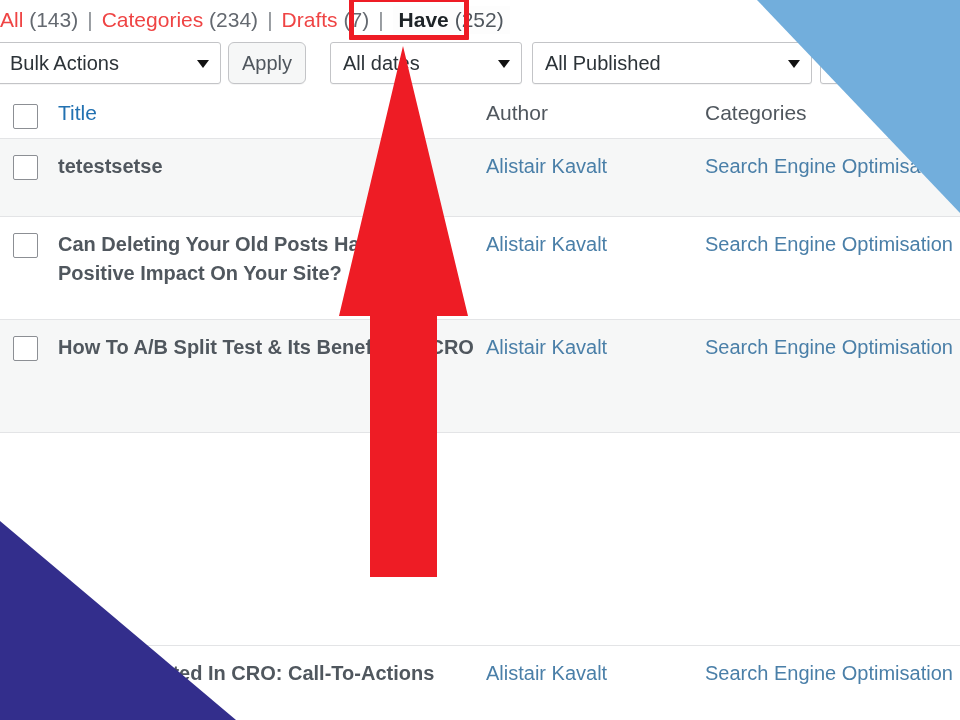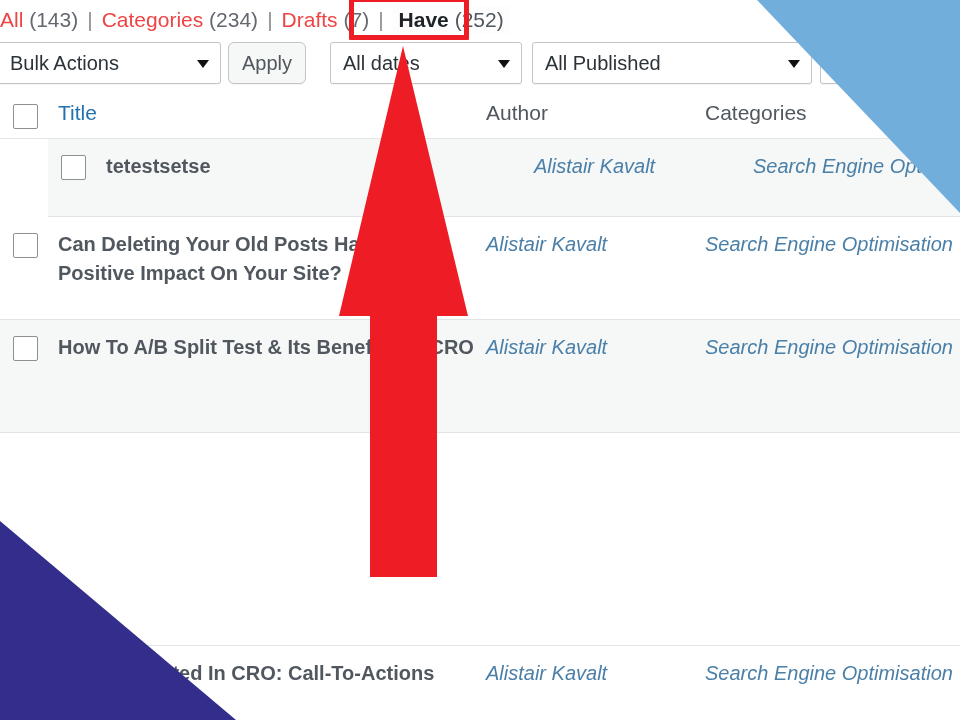--- a/index.html
+++ b/index.html
@@ -199,23 +199,22 @@
     display: block;
   }
   .meta-text {
     font-size: 20px;
     color: #4a7fa8;
     line-height: 29px;
     padding-top: 13px;
     cursor: pointer;
     display: block;
     white-space: nowrap;
-    font-style: italic;
-  }
-  .row-h1 { height: 77px; margin-left: 48px; }
+  }
+  .row-h1 { height: 77px; }
   .row-h2 { height: 102px; }
   .row-h3 { height: 112px; }
   .row-spacer { height: 212px; background: #ffffff; }
   .row-last  { height: 90px; background: #ffffff; }
 
   
   .tri-blue {
     position: absolute;
     left: 0; top: 0;
     width: 960px; height: 720px;

